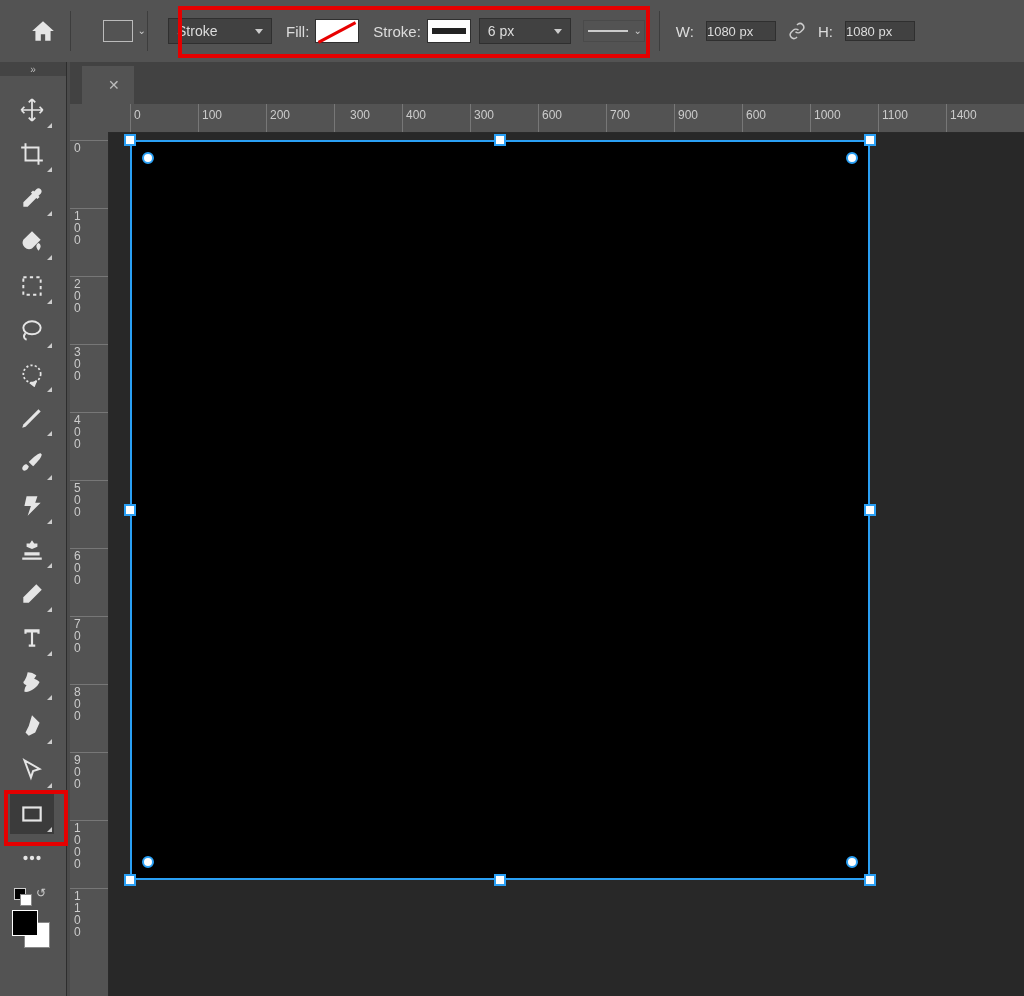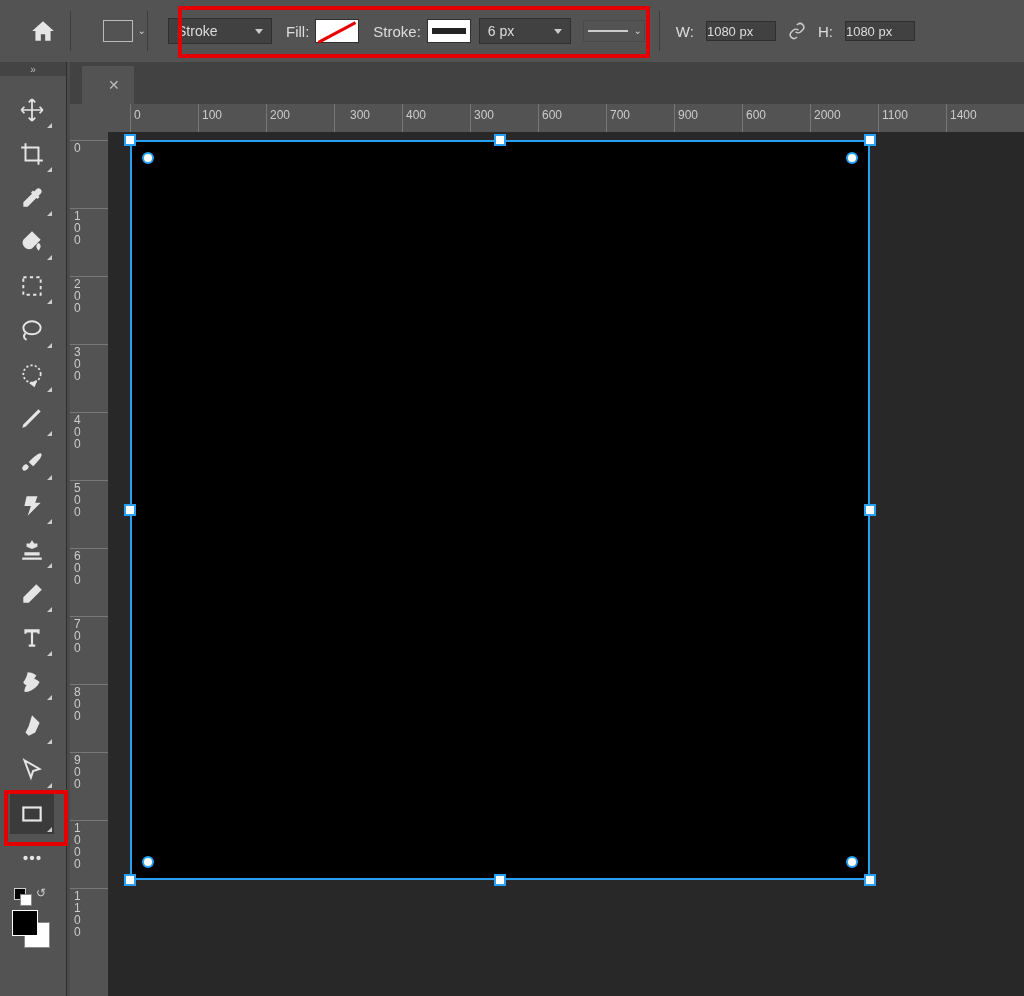--- a/index.html
+++ b/index.html
@@ -275,21 +275,21 @@
       <div class="tl" style="left: 362px;">300</div>
       <div class="tick" style="left: 430px;"></div>
       <div class="tl" style="left: 430px;">600</div>
       <div class="tick" style="left: 498px;"></div>
       <div class="tl" style="left: 498px;">700</div>
       <div class="tick" style="left: 566px;"></div>
       <div class="tl" style="left: 566px;">900</div>
       <div class="tick" style="left: 634px;"></div>
       <div class="tl" style="left: 634px;">600</div>
       <div class="tick" style="left: 702px;"></div>
-      <div class="tl" style="left: 702px;">2000</div>
+      <div class="tl" style="left: 702px;">1000</div>
       <div class="tick" style="left: 770px;"></div>
       <div class="tl" style="left: 770px;">1100</div>
       <div class="tick" style="left: 838px;"></div>
       <div class="tl" style="left: 838px;">1400</div>
     </div>
   <div id="ruler-v">
       <div class="tick" style="top: 8px;"></div>
       <div class="tl" style="top: 10px; white-space: pre;">0</div>
       <div class="tick" style="top: 76px;"></div>
       <div class="tl" style="top: 78px; white-space: pre;">1

